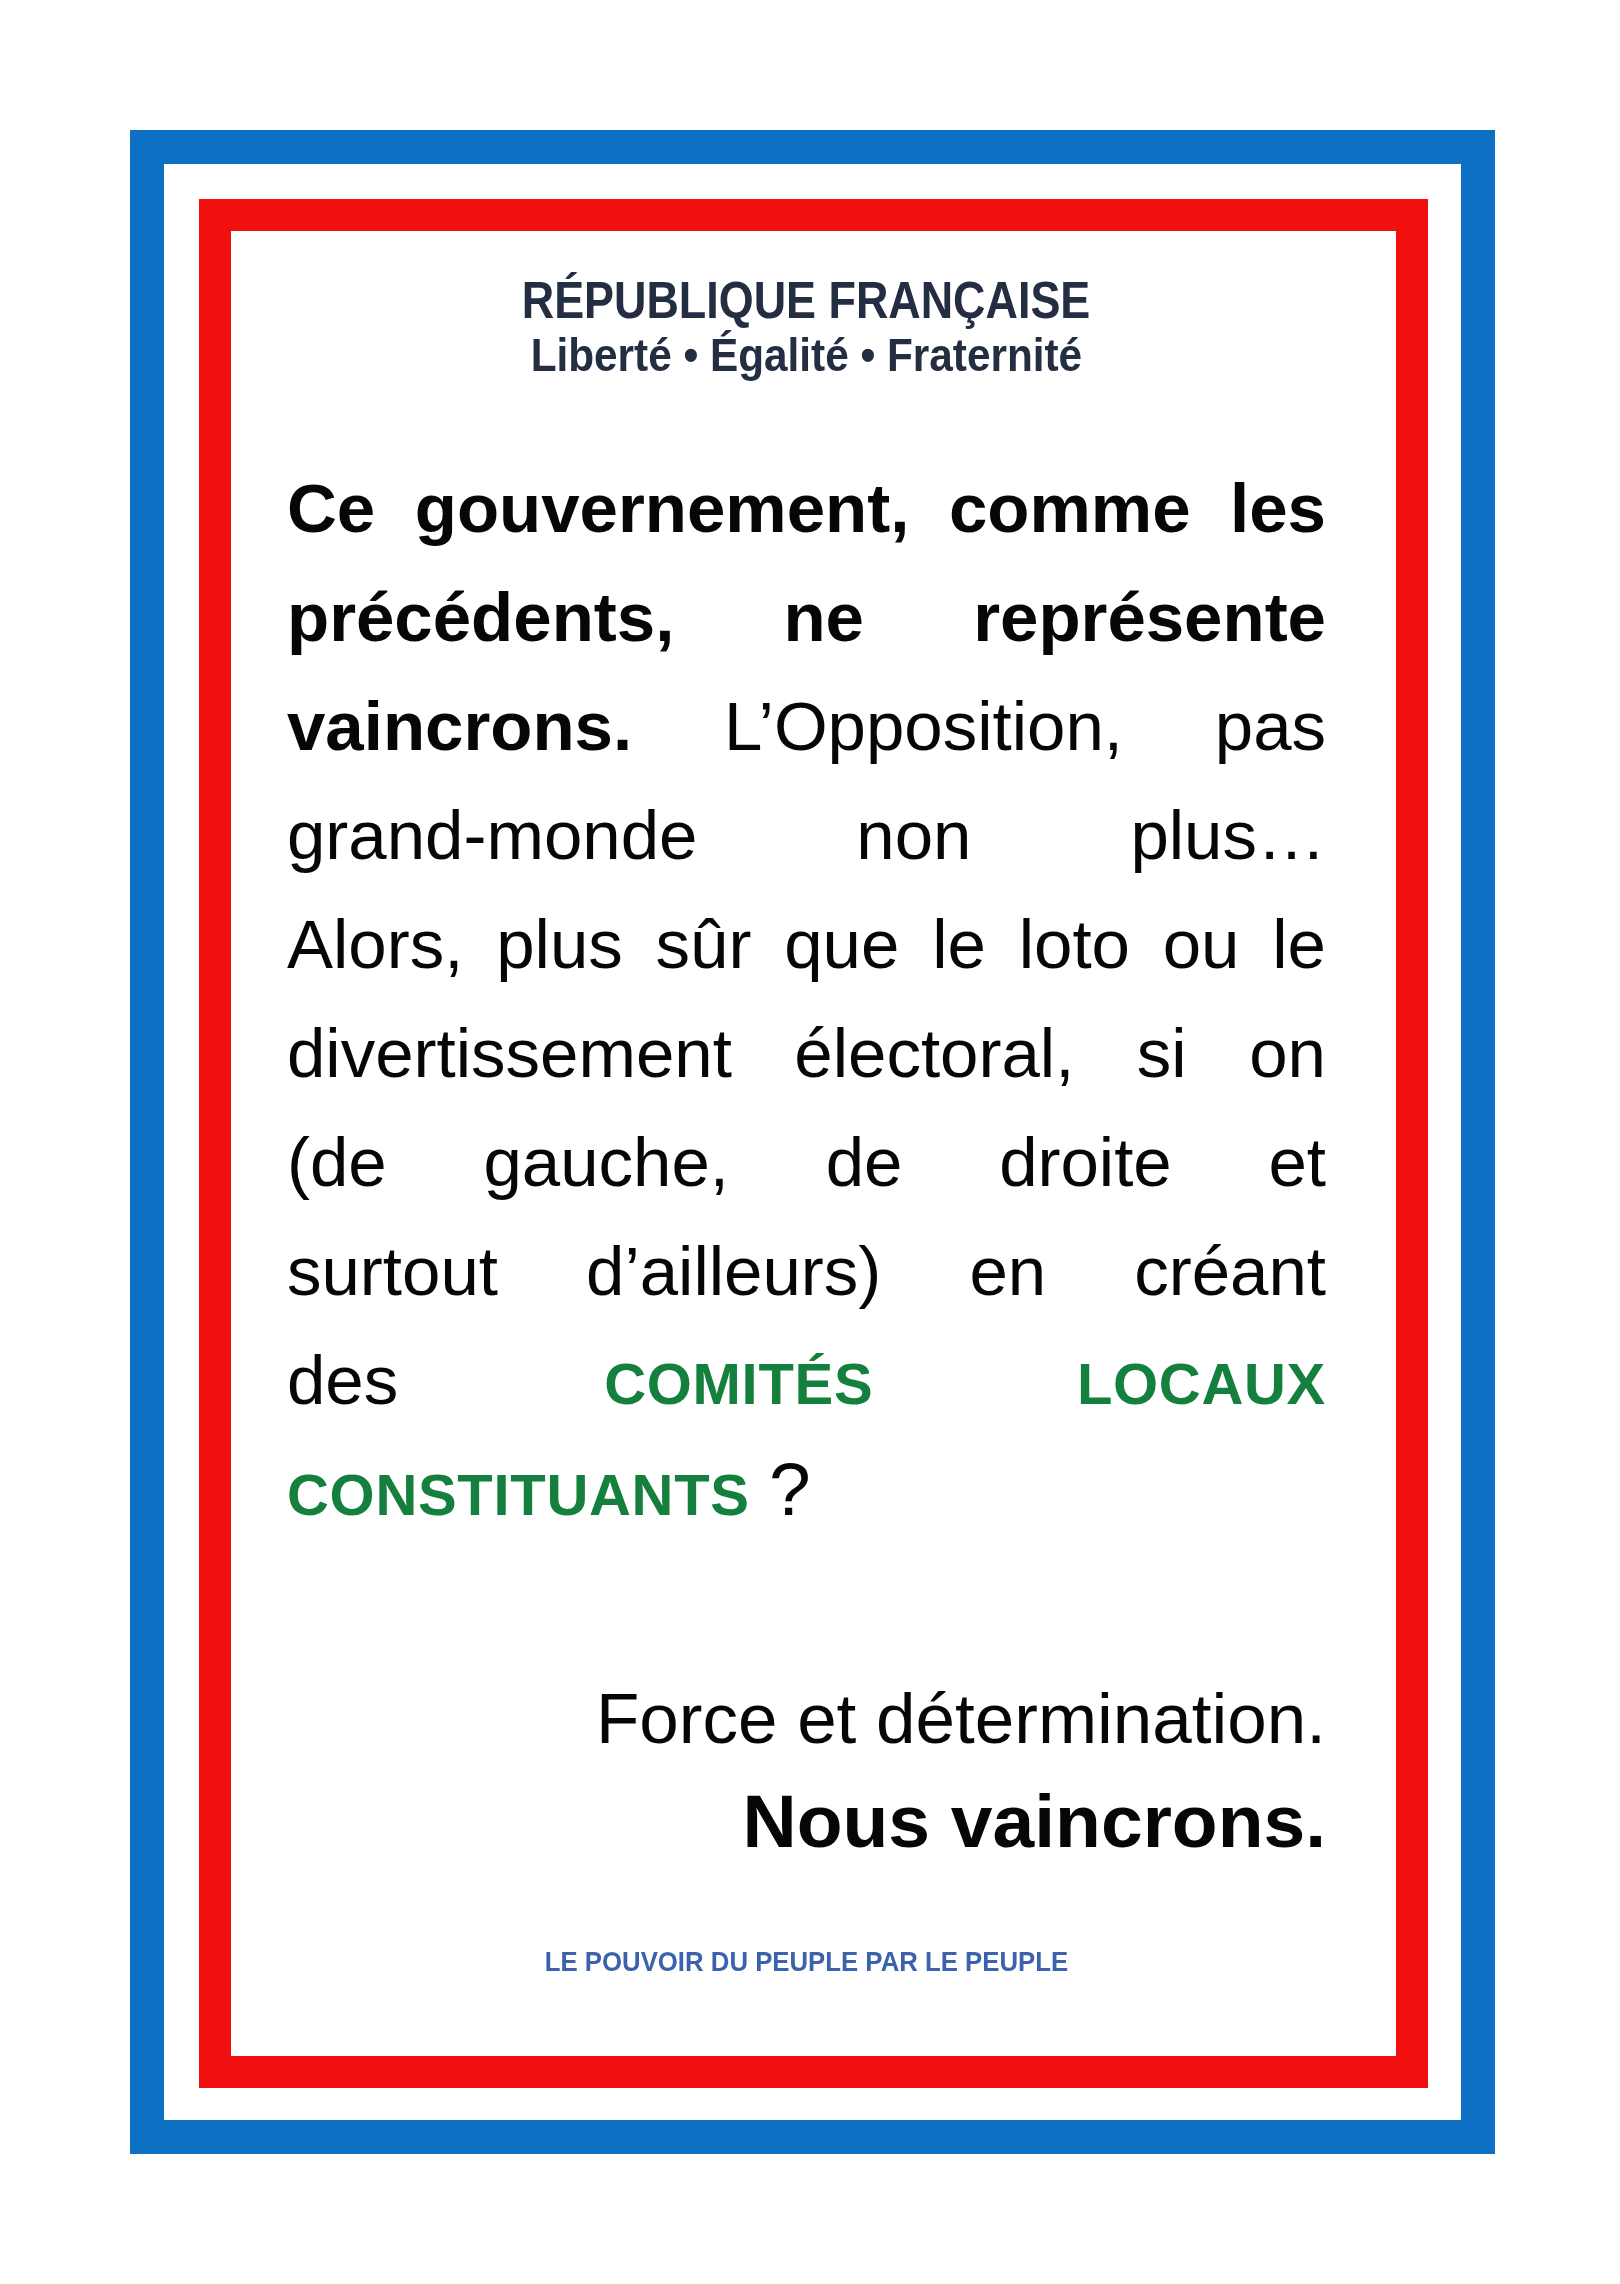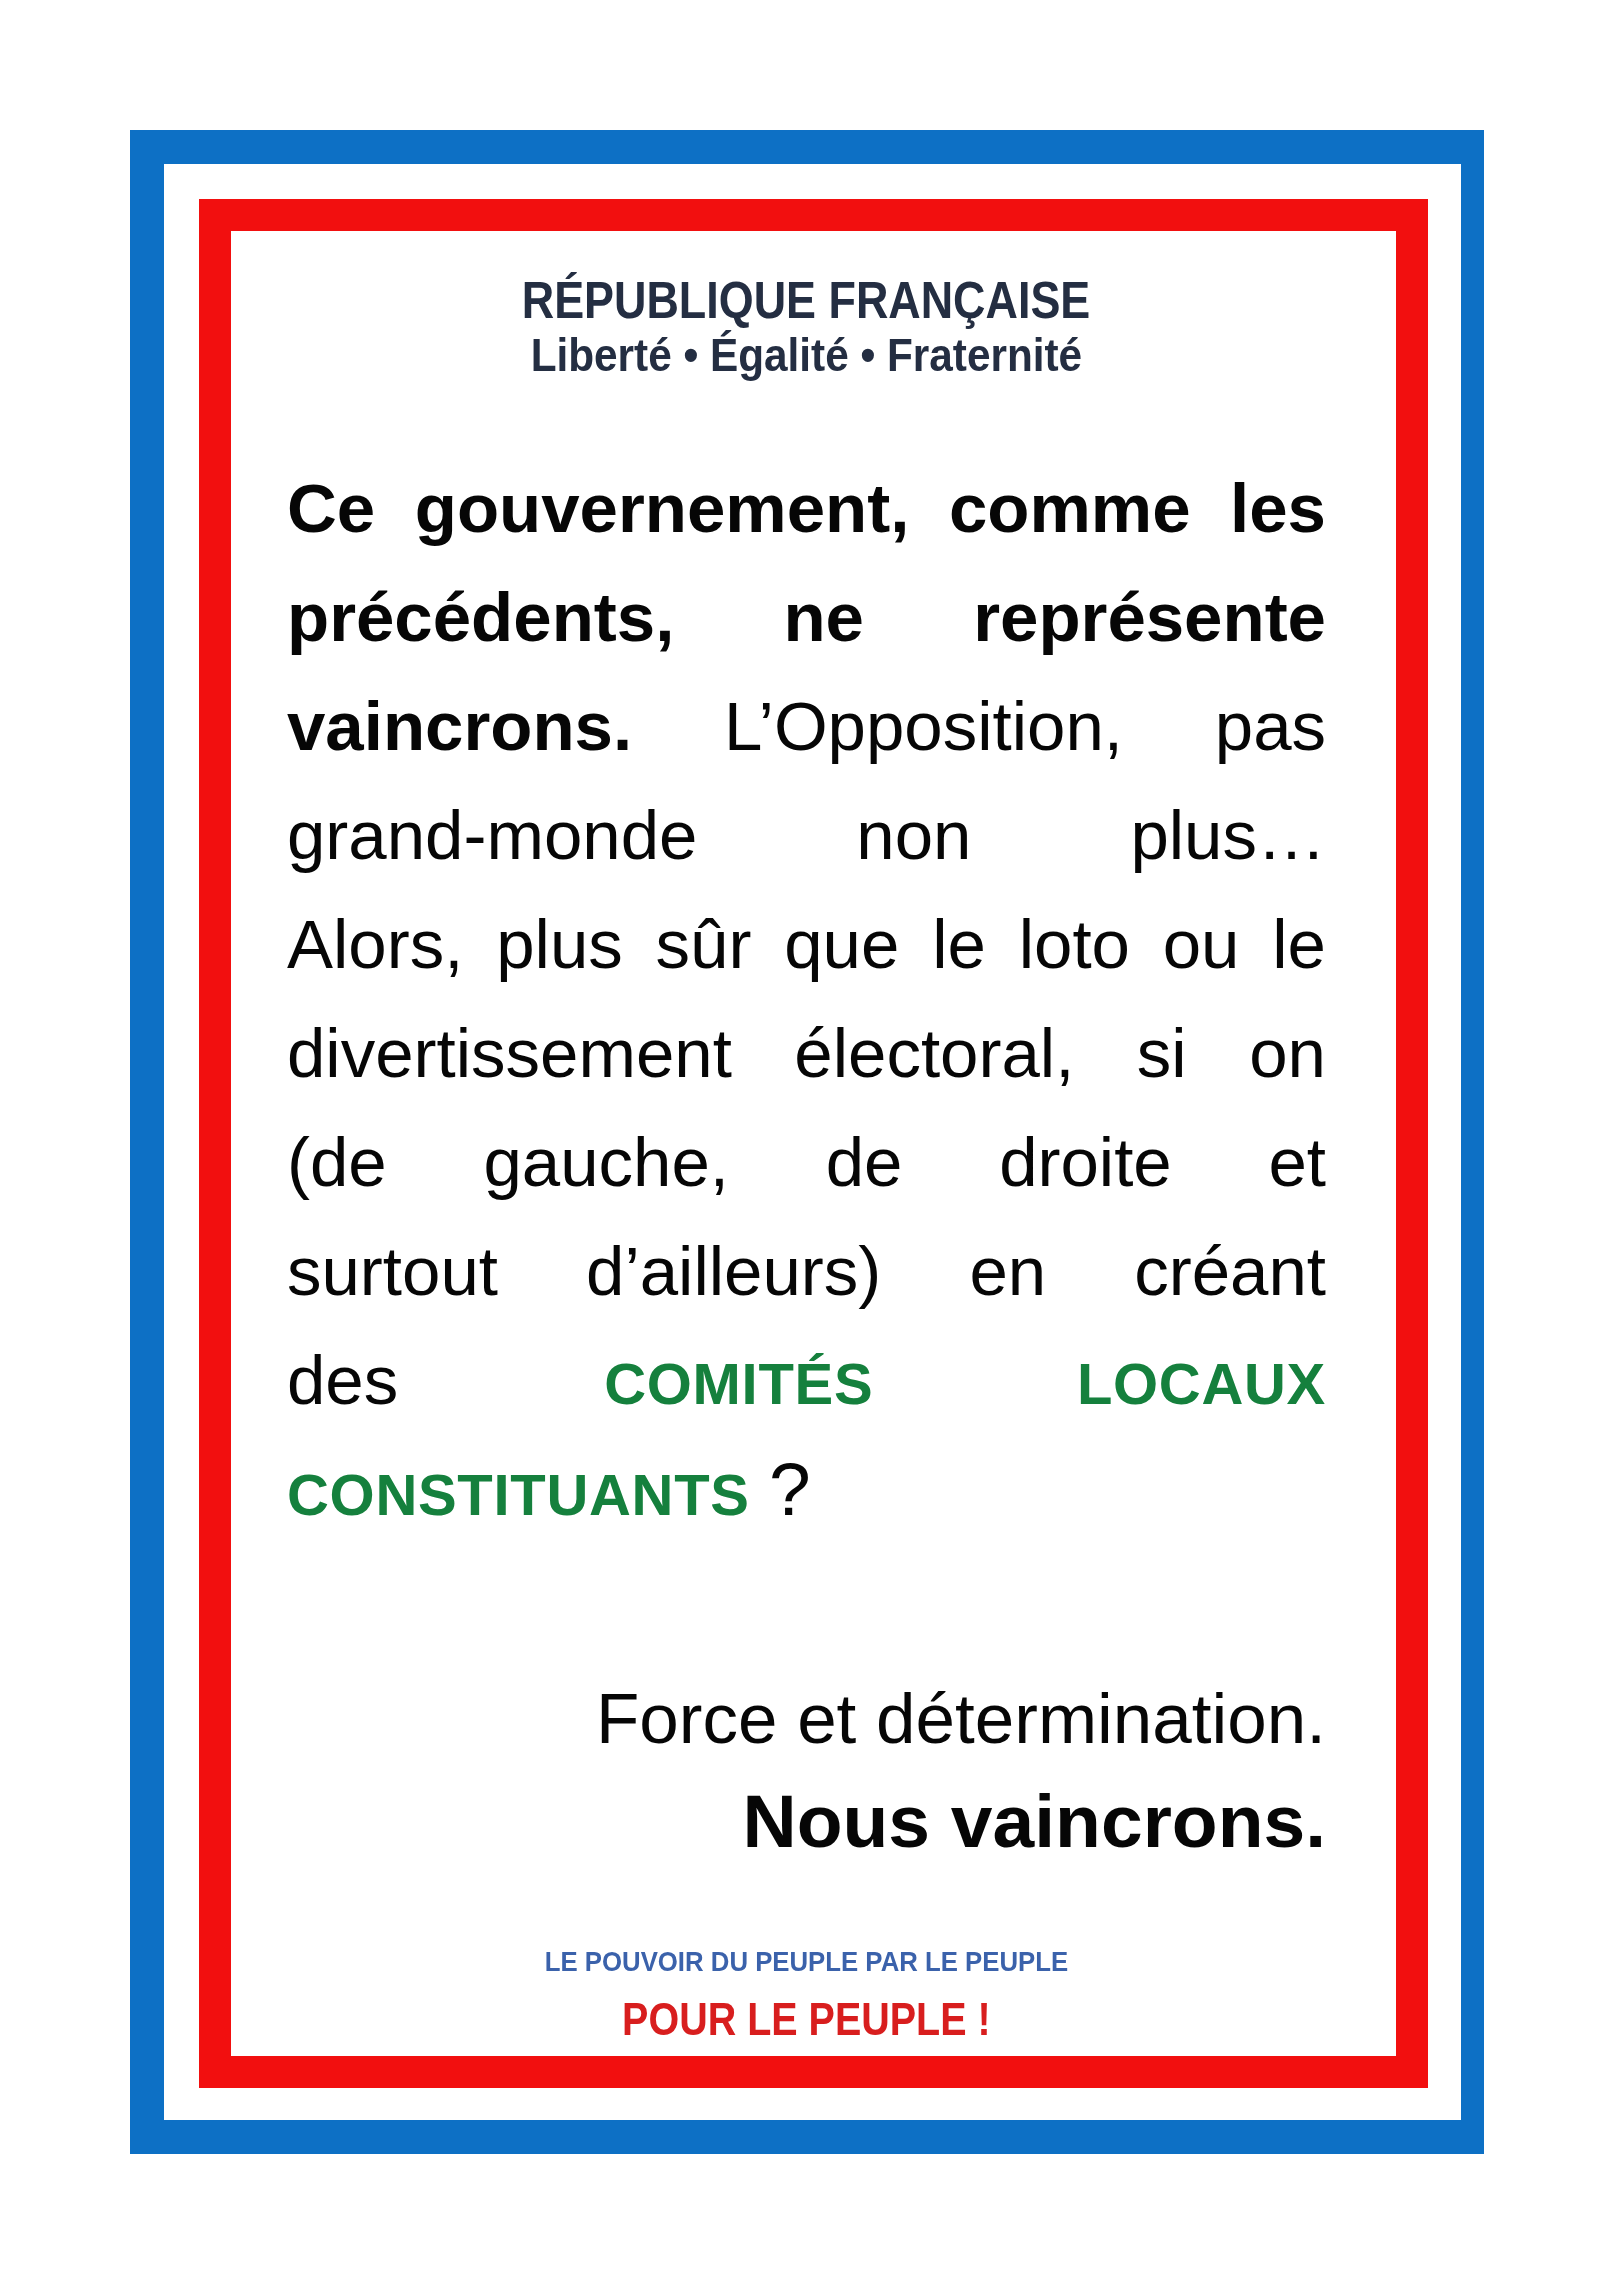--- a/index.html
+++ b/index.html
@@ -1,18 +1,18 @@
 <!DOCTYPE html>
 <html style="font-size:11.8px"><head>
 <meta charset="utf-8">
 <style>
   html,body{margin:0;padding:0;background:#ffffff;}
   .page{
     position:relative;
-    width:1484px;height:2284px;
+    width:1620px;height:2284px;
     background:#ffffff;
     font-family:"Liberation Sans", sans-serif;
     overflow:hidden;
   }
   .frame{position:absolute;box-sizing:border-box;background:transparent;}
   .frame-blue{
     left:130px;top:130px;width:1365px;height:2024px;
     border:34px solid #0d70c5;
   }
   .frame-red{
@@ -76,18 +76,17 @@
       <div class="pline pline-left"><span class="red-big">CONSTITUANTS</span> <span class="q">?</span></div>
     </div>
 
     <div class="closing">
       <div class="close1">Force et détermination.</div>
       <div class="close2">Nous vaincrons.</div>
     </div>
 
     <div class="footer">
       <div class="f1"><span class="cond cx92">LE POUVOIR DU PEUPLE PAR LE PEUPLE</span></div>
-      <div class="f2"><span class="cond cx84">POUR LE PEUPLE !</span></div>
     </div>
 
   </div>
 </div>
 
 
 </body></html>

